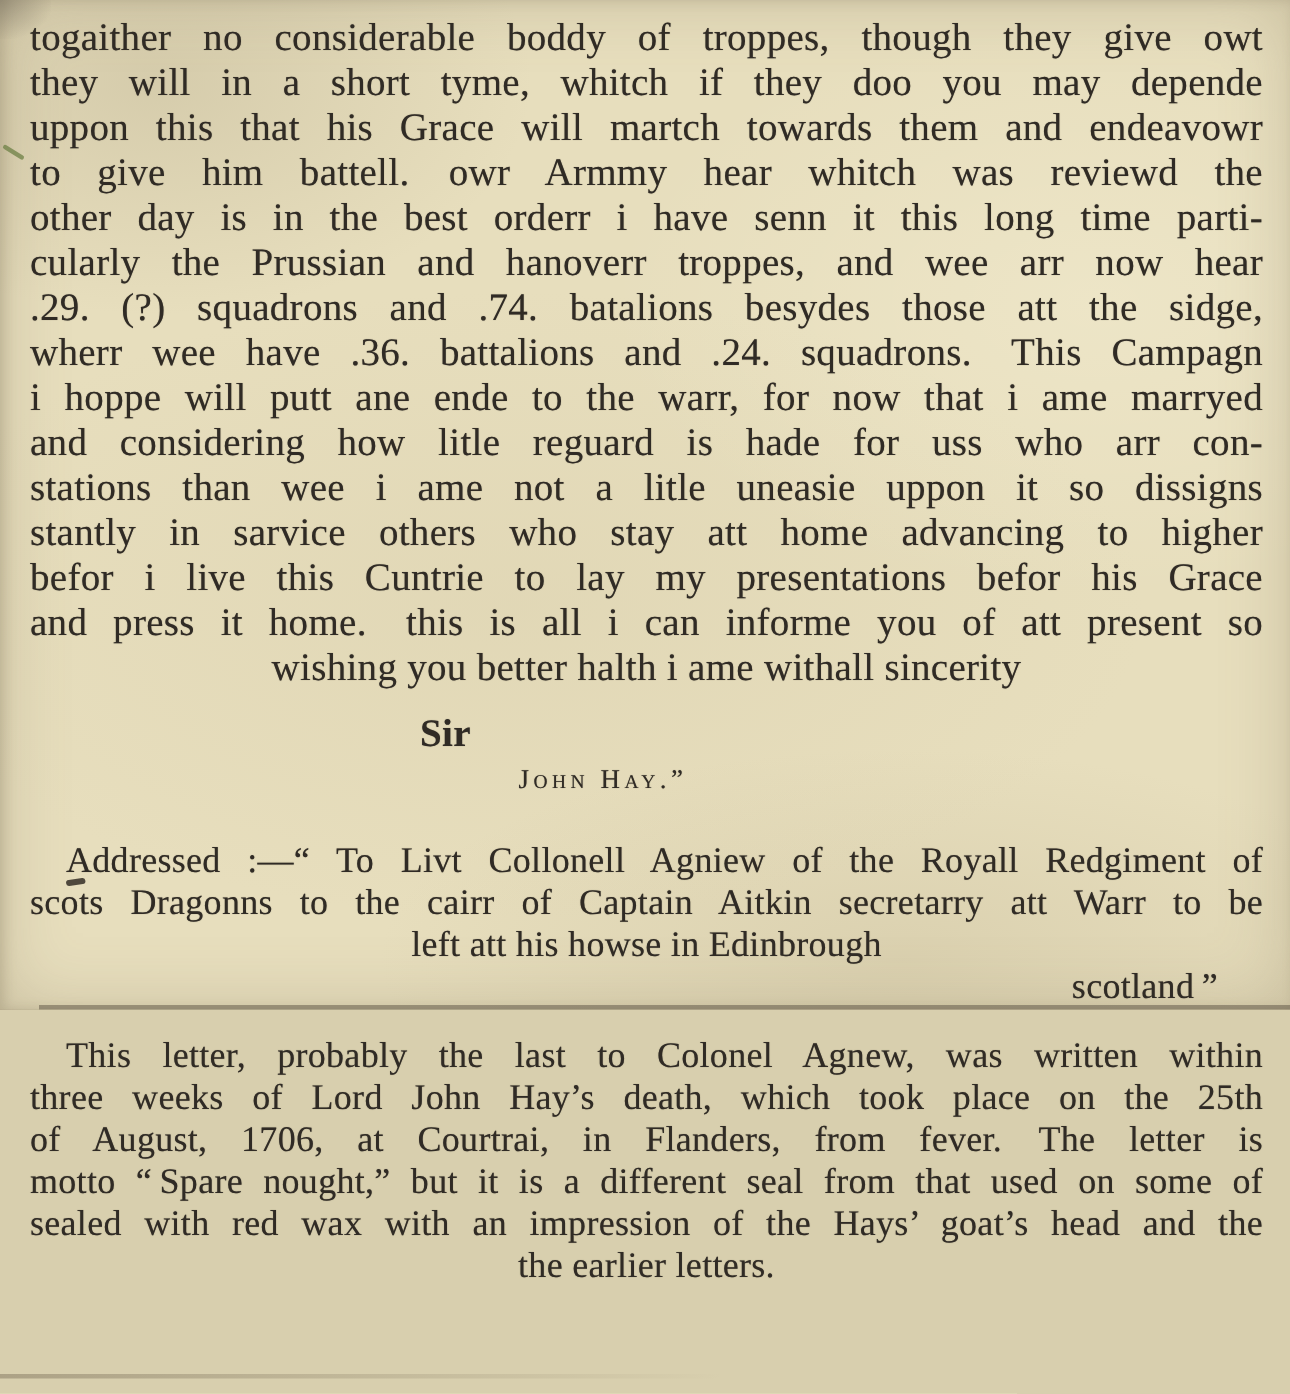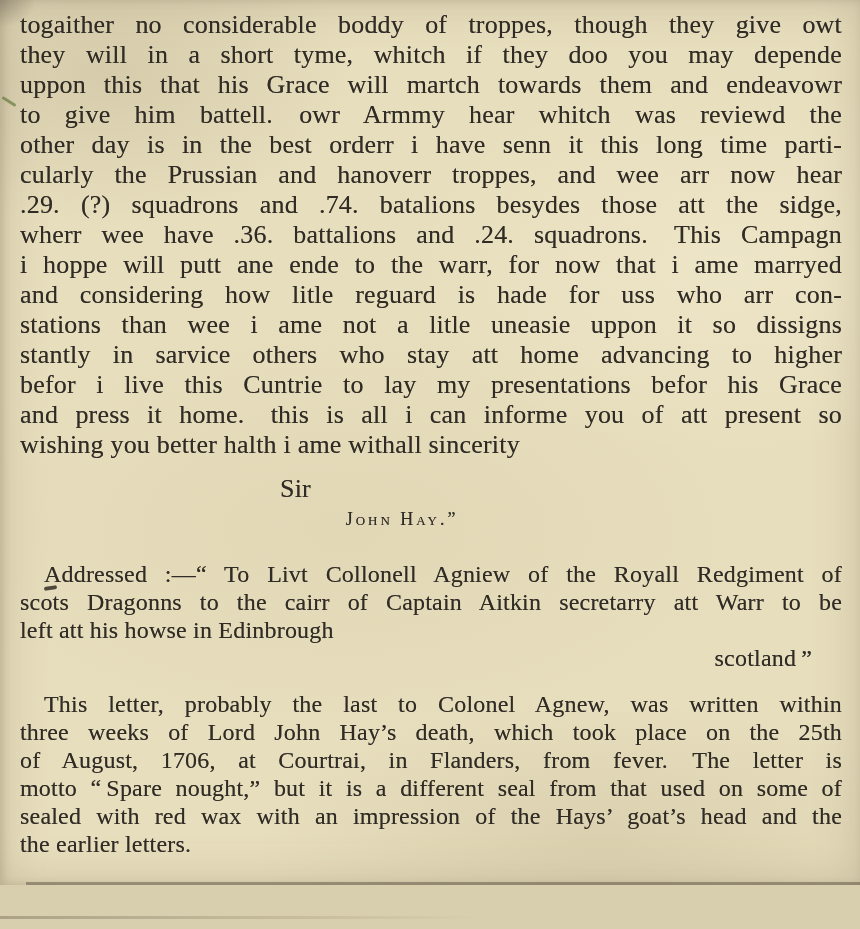--- a/index.html
+++ b/index.html
@@ -7,42 +7,42 @@
     --ink: #302b25;
   }
   html,body { margin:0; padding:0; }
   body {
     width:860px; height:929px; overflow:hidden;
     font-family: "Liberation Serif", "DejaVu Serif", serif;
     background:#d8cfae;
   }
   .page {
     position:relative;
-    width:860px; height:885px;
+    width:860px; height:673px;
     background:
       radial-gradient(ellipse 420px 260px at 12% 8%, rgba(173,162,131,0.30), rgba(173,162,131,0) 60%),
       radial-gradient(ellipse 500px 300px at 85% 30%, rgba(255,250,228,0.25), rgba(255,250,228,0) 65%),
       radial-gradient(ellipse 600px 300px at 40% 60%, rgba(210,199,164,0.28), rgba(210,199,164,0) 70%),
       radial-gradient(ellipse 500px 200px at 70% 95%, rgba(190,178,144,0.30), rgba(190,178,144,0) 70%),
       var(--paper);
     box-shadow: inset 0 0 46px rgba(130,117,88,0.30), inset 3px 0 8px rgba(120,108,80,0.25);
     color: var(--ink);
   }
   .textblock {
     position:absolute; left:20px; right:18px; top:10px;
   }
   .body-text { font-size:26px; line-height:30px; letter-spacing:0.2px;
     text-shadow: 0 0 0.6px rgba(48,43,37,0.55); }
   .small-text { font-size:24px; line-height:28px; letter-spacing:0.2px;
     text-shadow: 0 0 0.6px rgba(48,43,37,0.55); }
   .jline { text-align: justify; text-align-last: justify; text-justify: inter-word; white-space:normal; }
-  .lline { text-align:left; }
+  .lline { text-align:center; }
   .indent { text-indent: 24px; }
   .sig { margin-top:14px; }
-  .sig-sir { padding-left:260px; }
+  .sig-sir { padding-left:260px;font-weight:bold; }
   .sig-frinde { padding-left:298px; }
   .sig-humble { padding-left:377px; }
   .sig-name { text-align:center; padding-right:58px;
     font-variant: small-caps; letter-spacing:3px; font-size:18px; }
   .sup { vertical-align: super; font-size:0.55em; letter-spacing:0.4px; }
   .addr { margin-top:26px; }
   .addr-scotland { text-align:right; padding-right:30px; }
   .comm { margin-top:18px; }
   
   .corner-shade {

